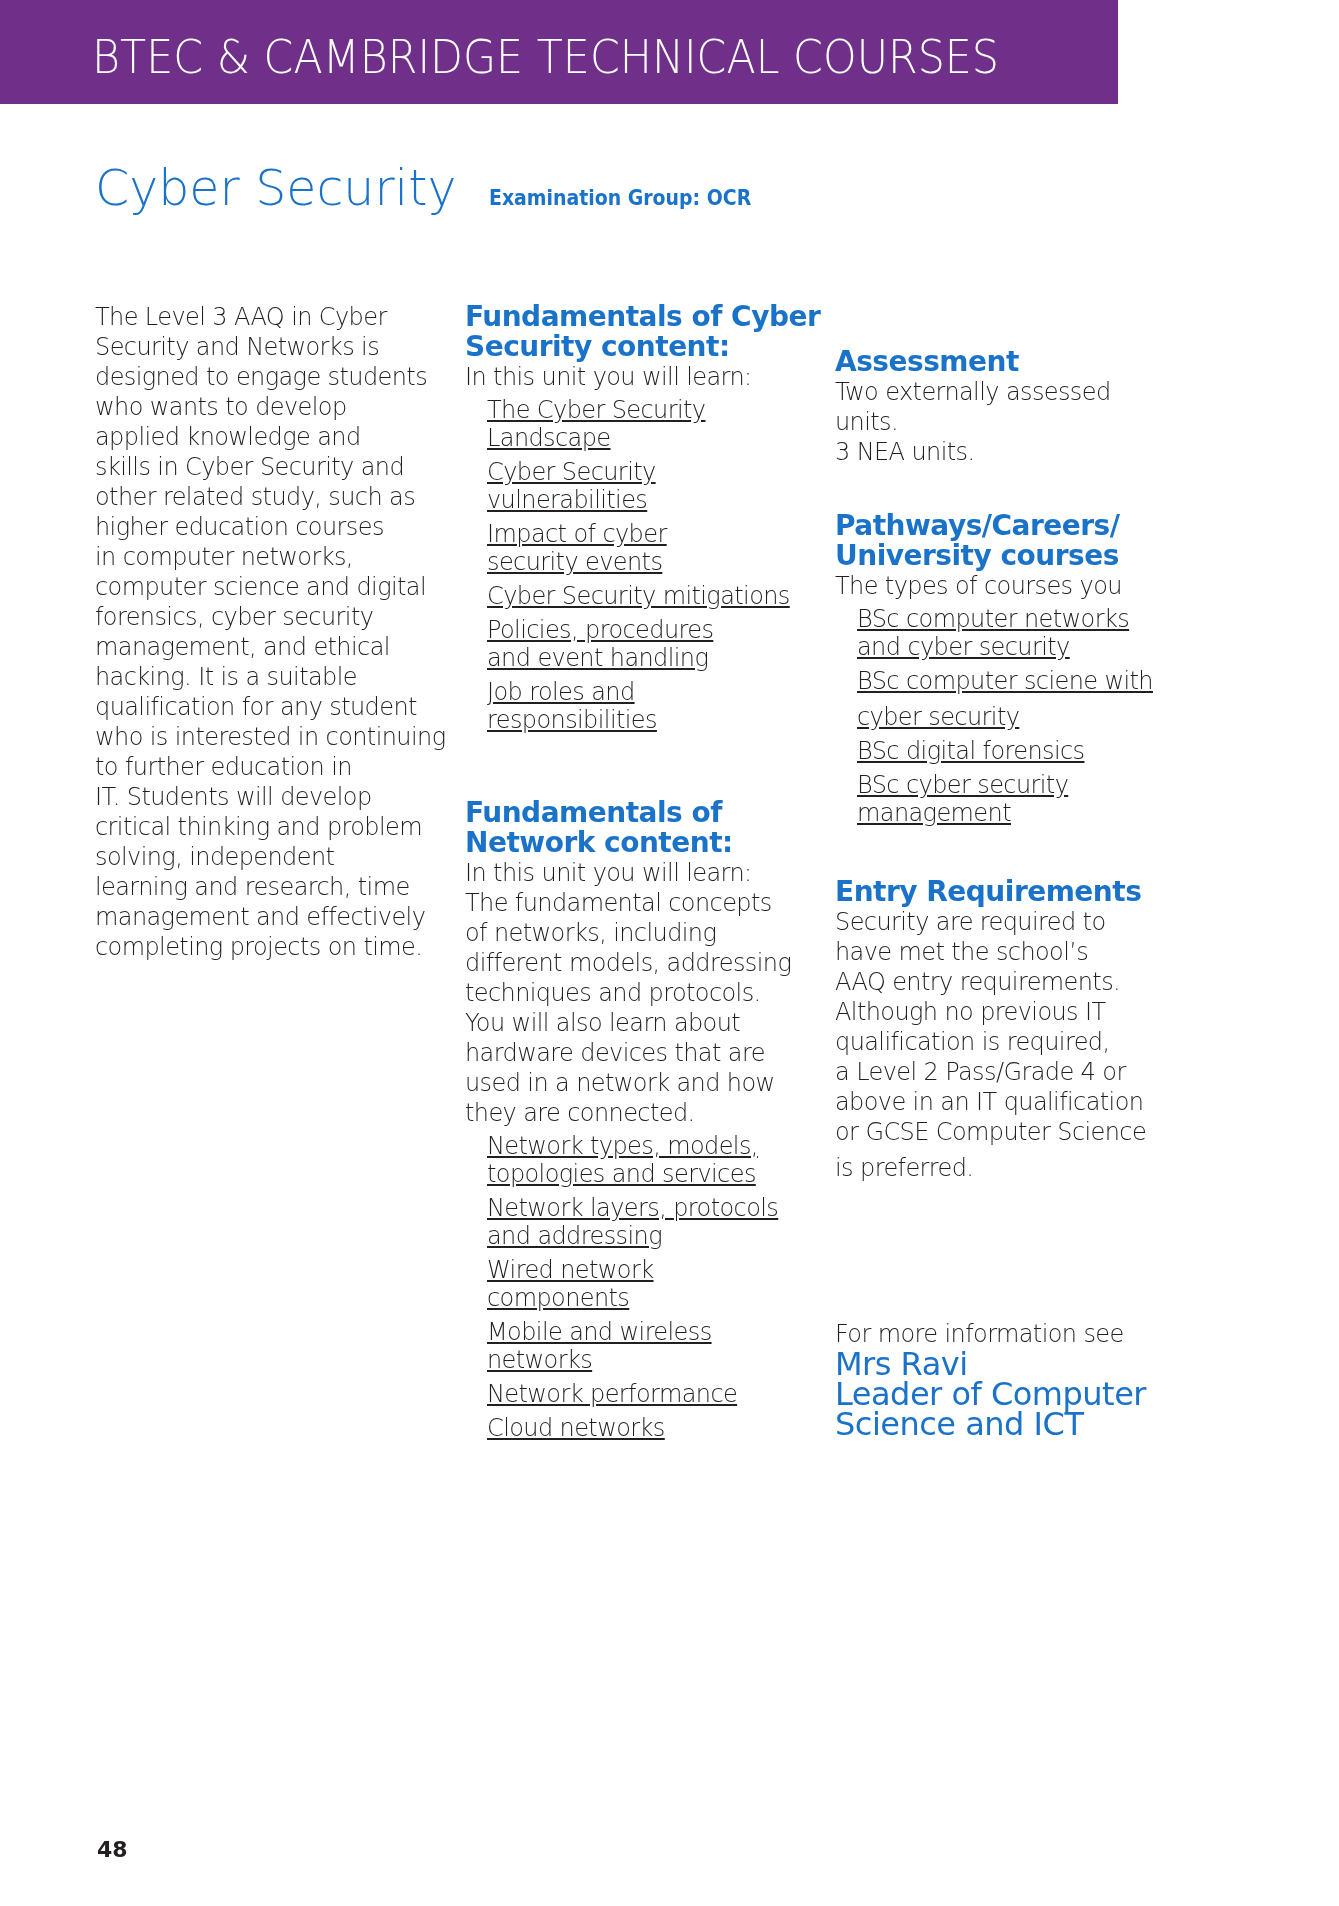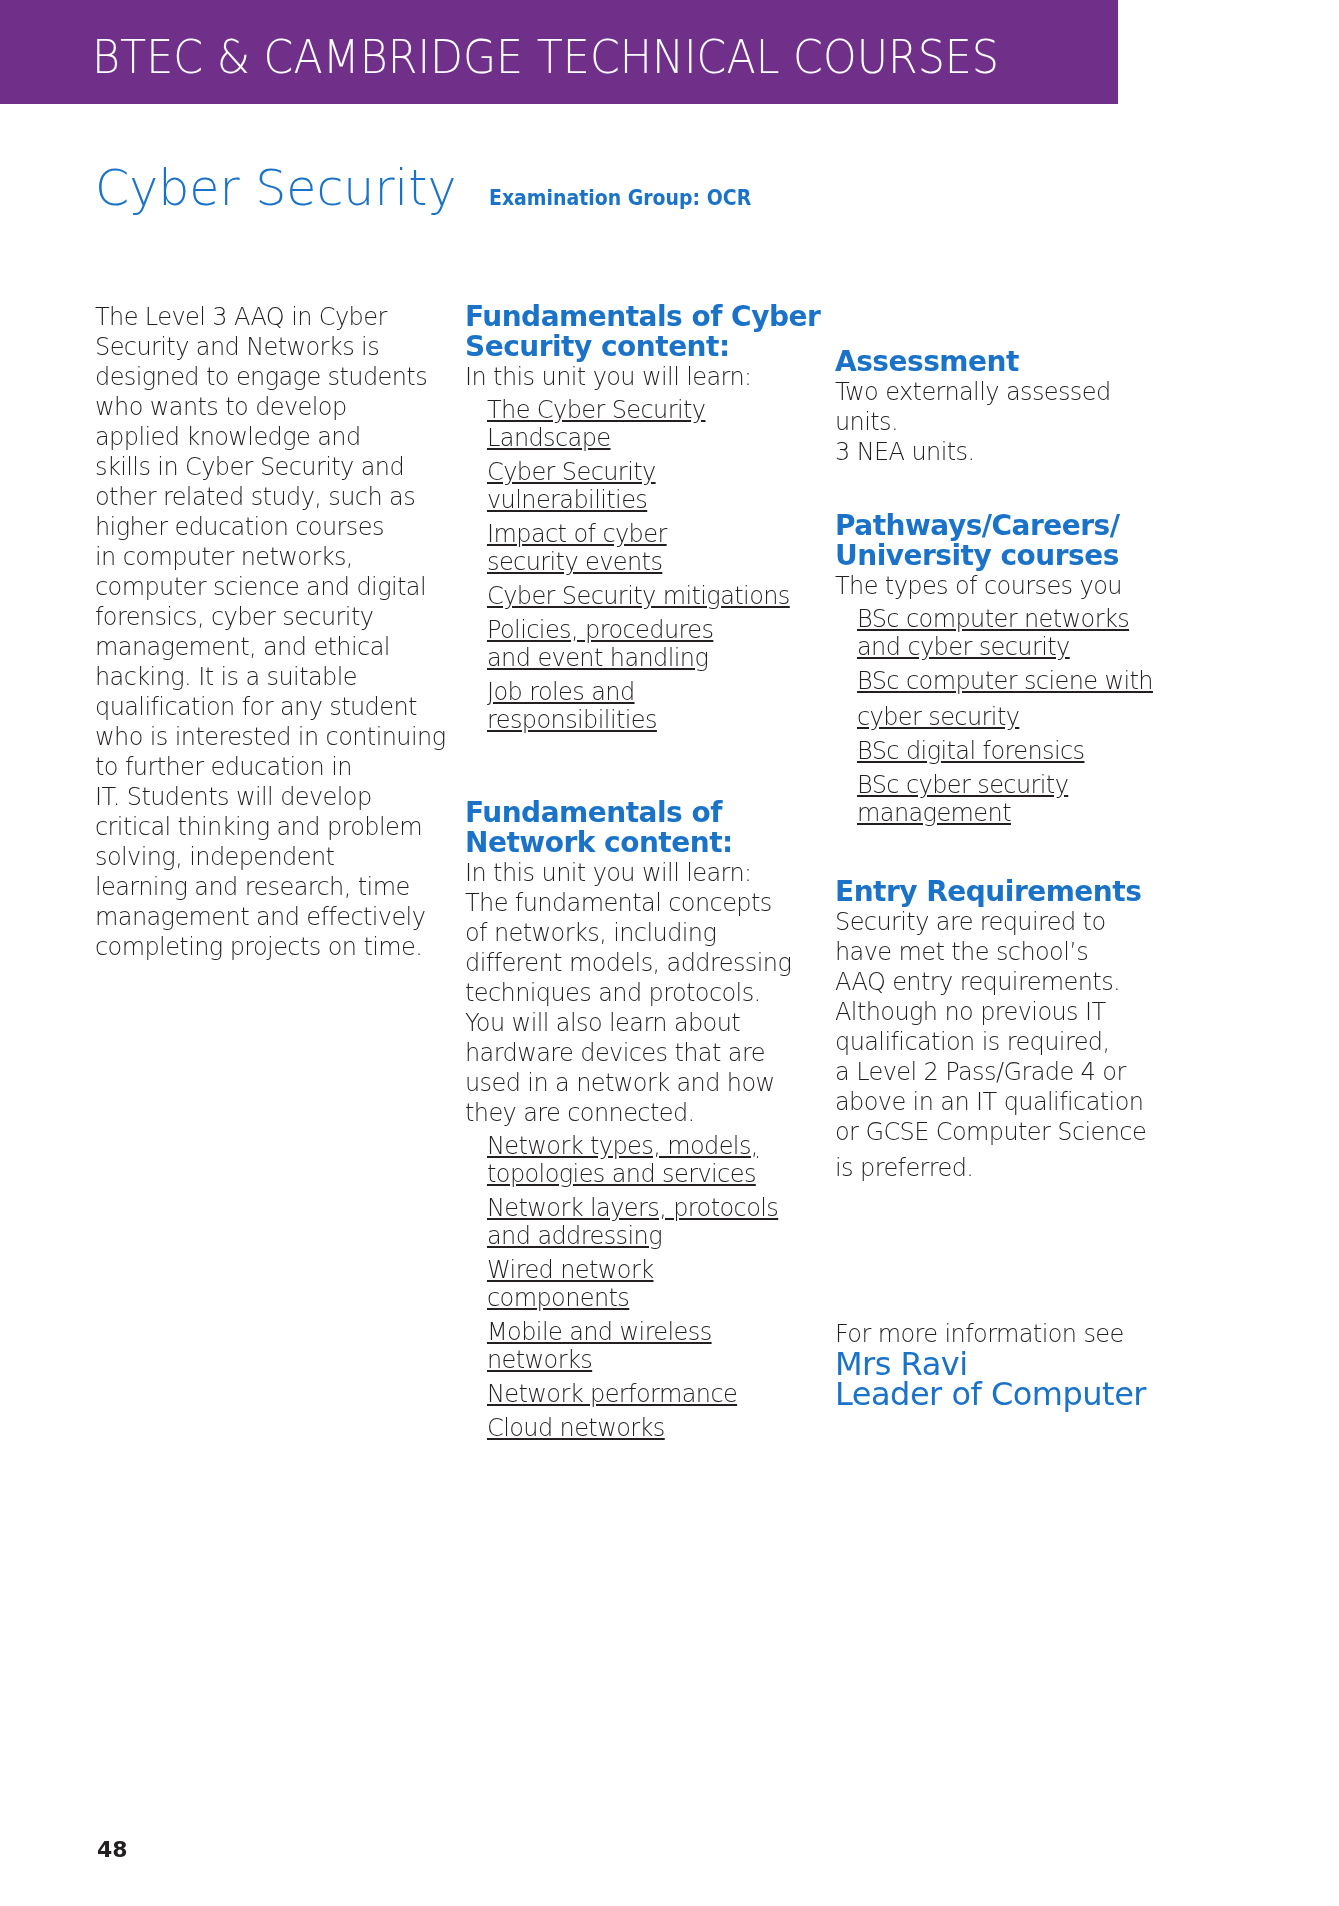--- a/index.html
+++ b/index.html
@@ -184,16 +184,17 @@
     <span class="line">or GCSE Computer Science</span>
     <span class="line" style="margin-top:6px">is preferred.</span>
   </section>
 
   <div style="height:136px"></div>
 
   <section>
     <span class="line">For more information see</span>
     <span class="blue-strong">Mrs Ravi</span>
     <span class="blue-strong">Leader of Computer</span>
+    <span class="blue-strong">Science and ICT</span>
   </section>
 </div>
 
 <div class="page-num">48</div>
 
 </body></html>

